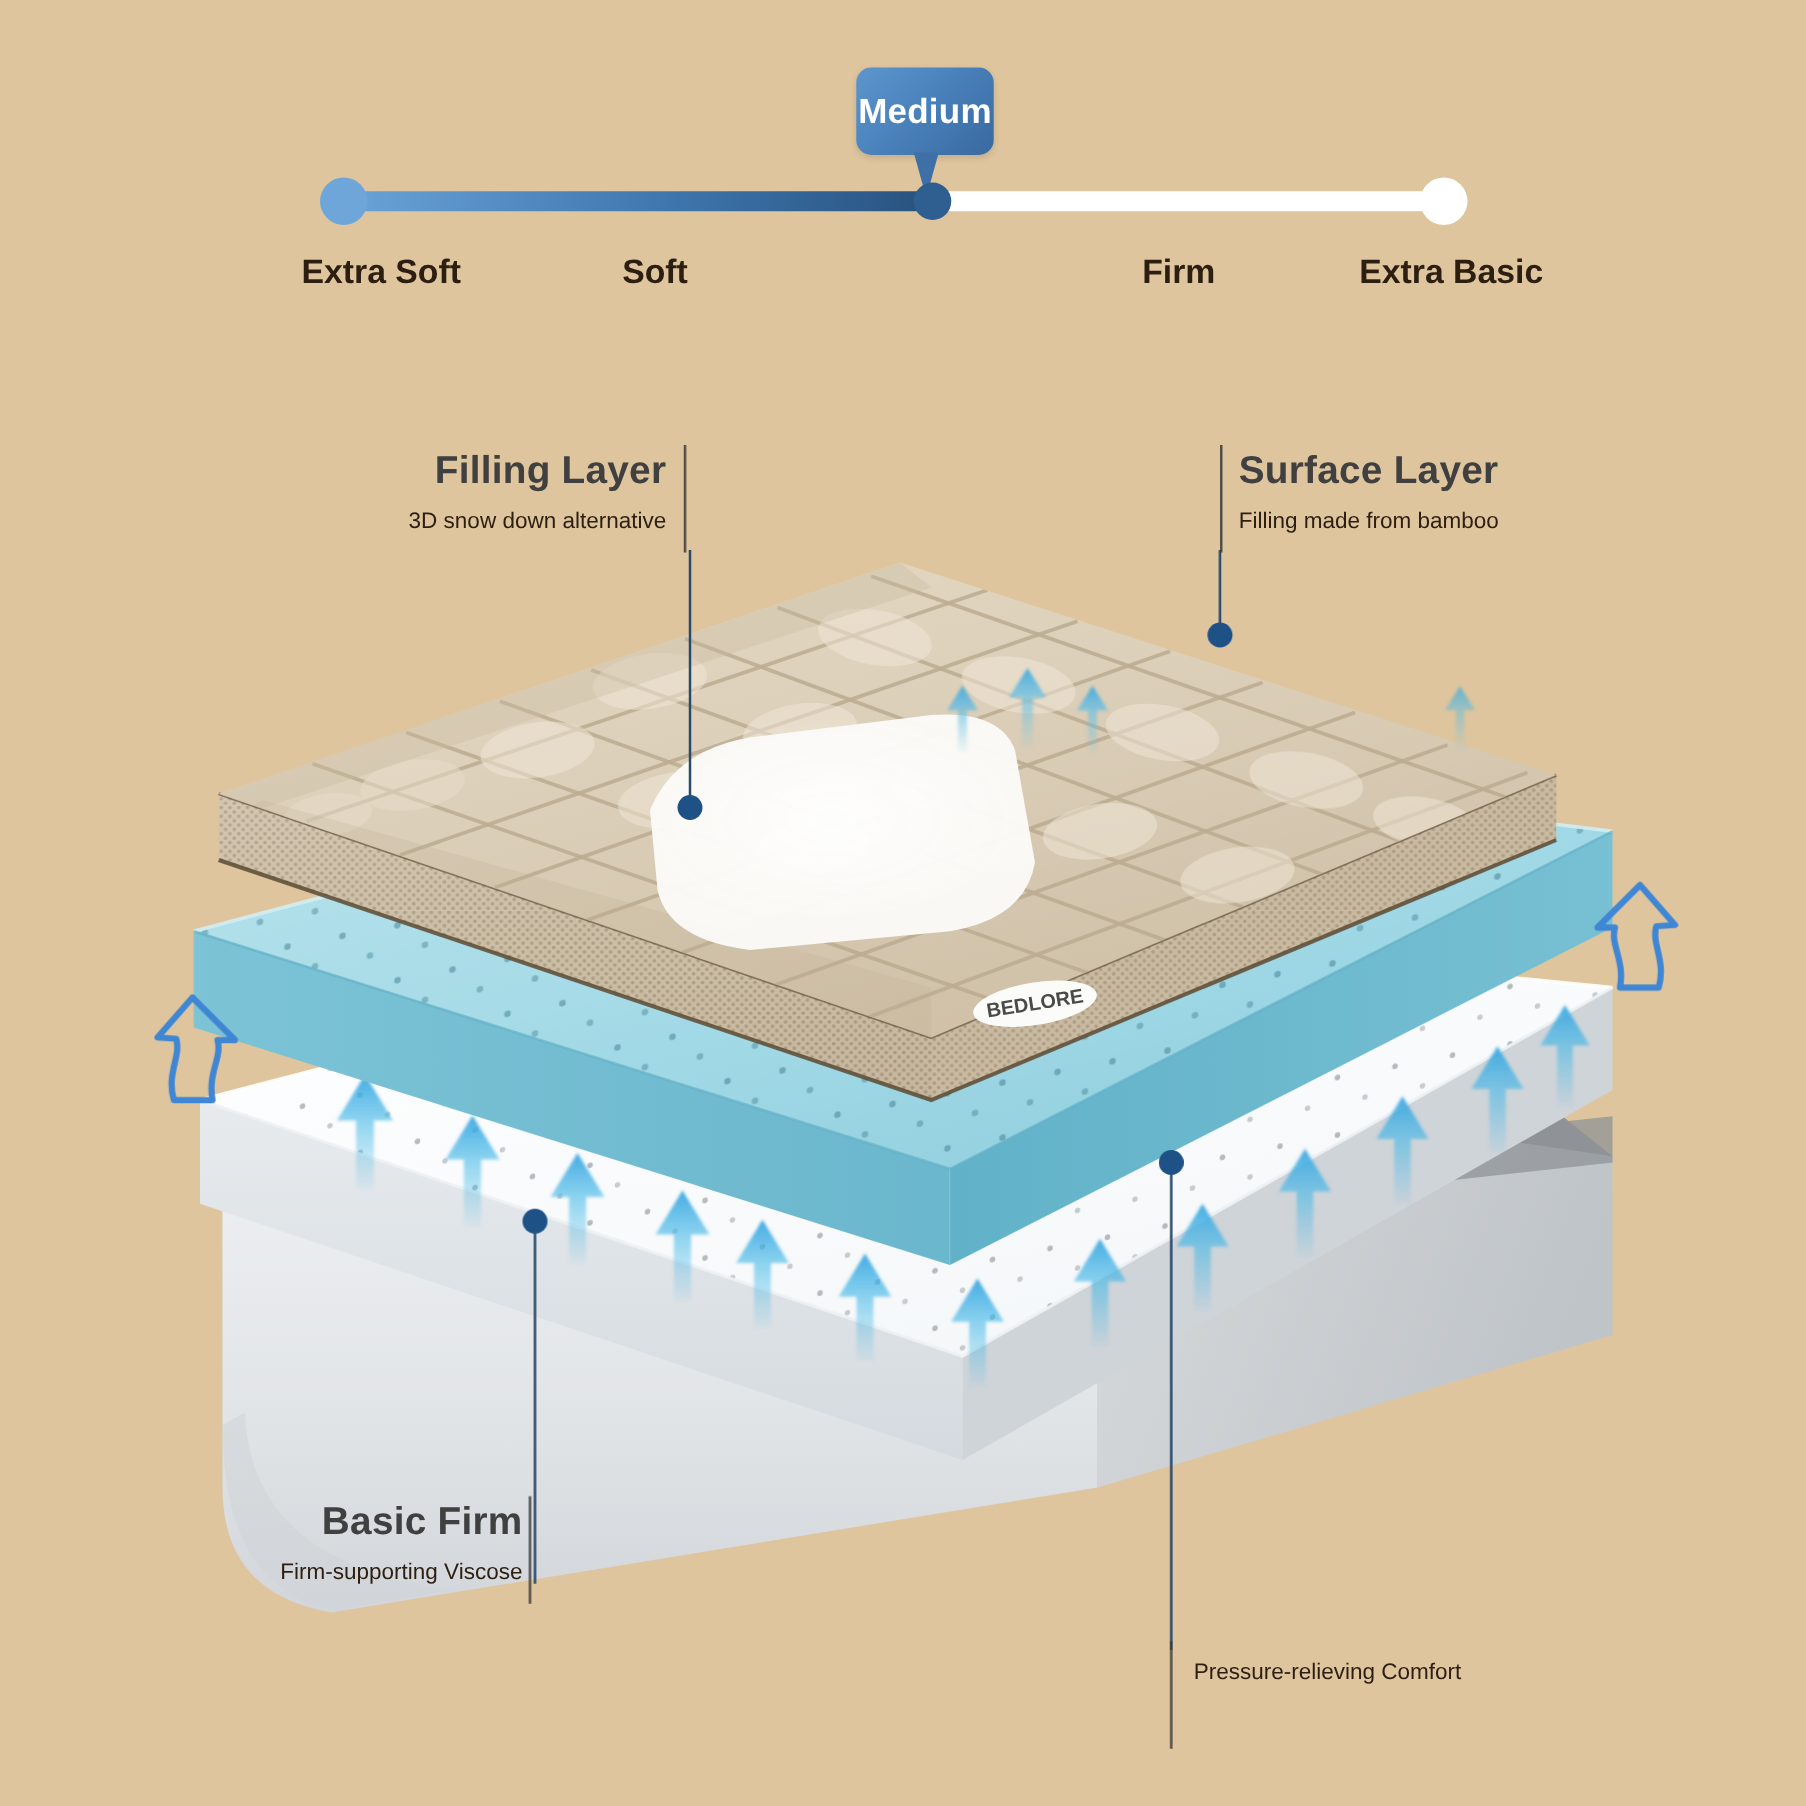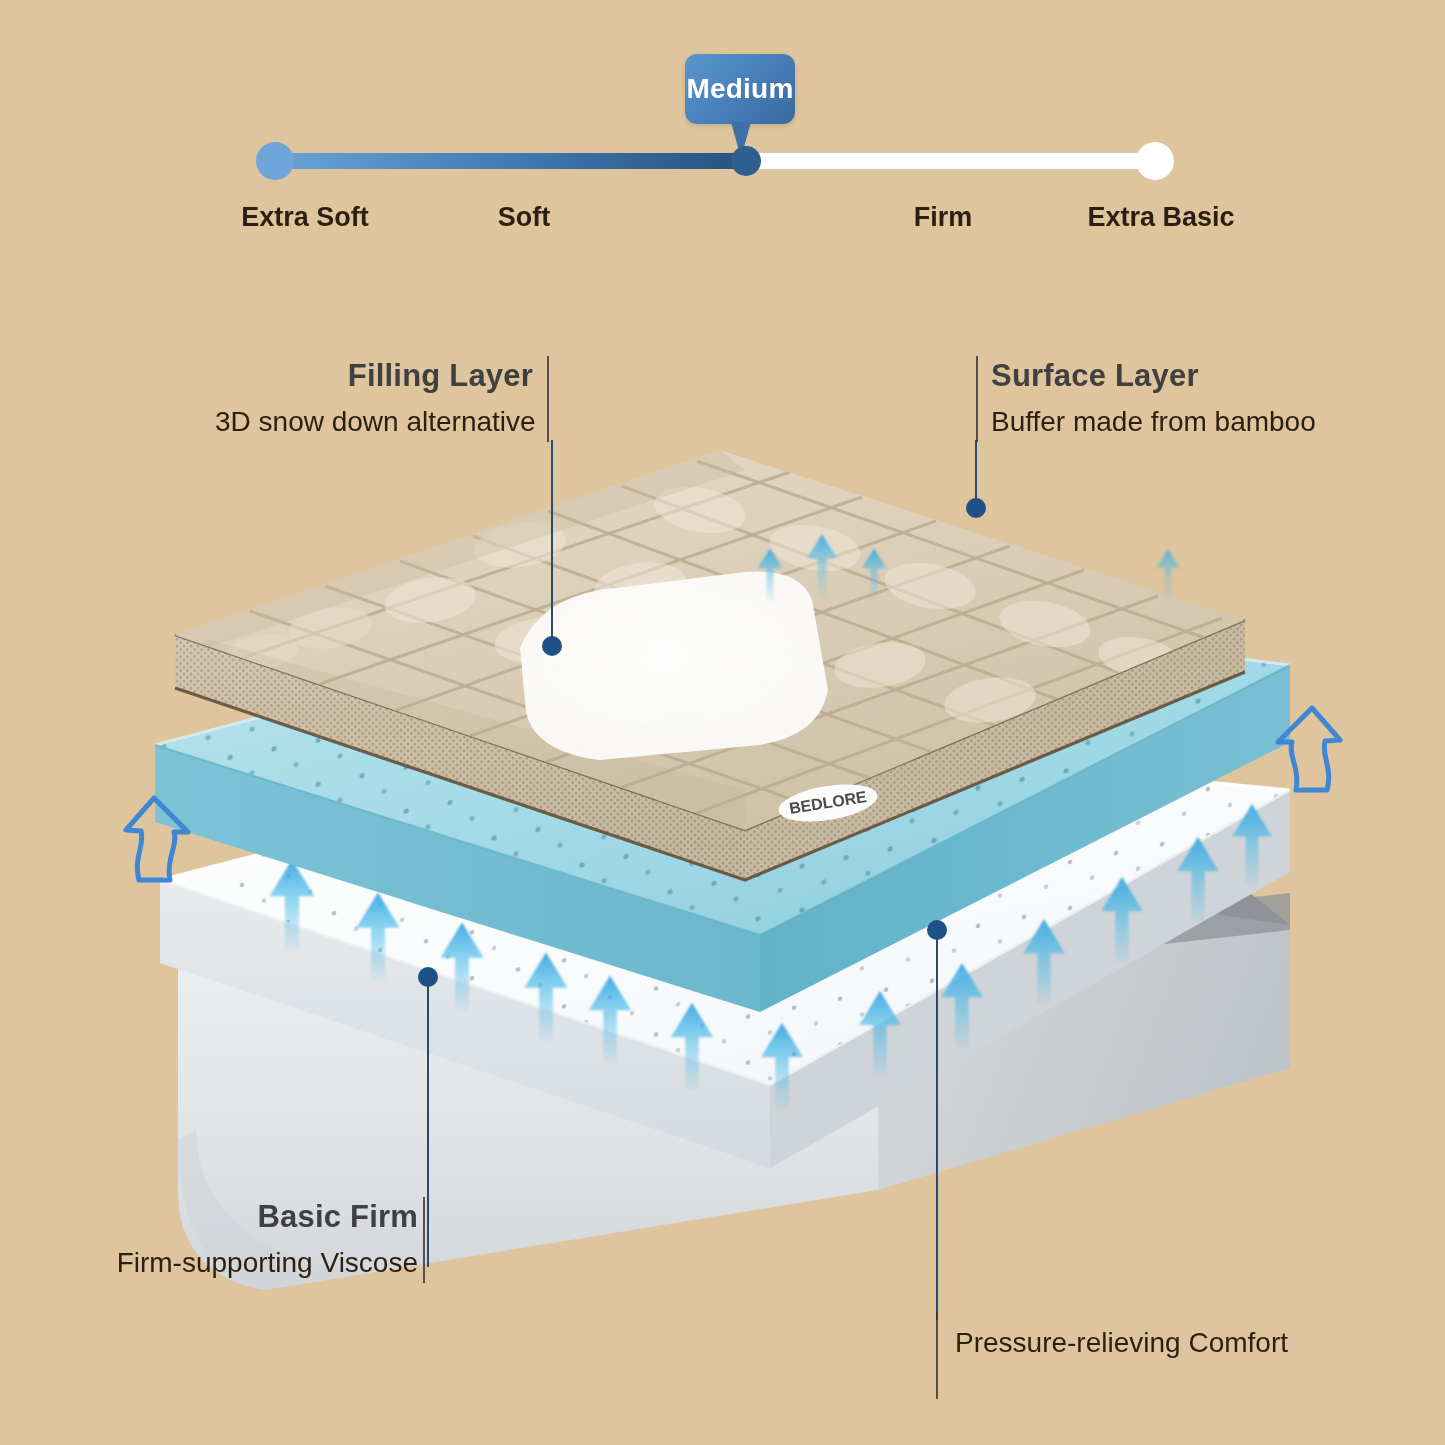--- a/index.html
+++ b/index.html
@@ -82,21 +82,21 @@
     transform: translateX(-50%);
   }
 
   
   .callout { position: absolute; }
   .callout .title {
     font-size: 31px; font-weight: bold;
     color: #404040; letter-spacing: .2px; white-space: nowrap;
   }
   .callout .subtitle {
-    font-size: 28px; color: #2c1e10;
+    font-size: 18px; color: #2c1e10;
     margin-top: 12px; white-space: nowrap;
   }
   .callout.right-align { text-align: right; }
 
   
   .label-rule {
     position: absolute;
     width: 2px;
     background: #3a3a3a;
     opacity: .85;
@@ -433,21 +433,21 @@
   <div class="leader-dot" style="left:937px; top:930px;"></div>
 
   <div class="callout right-align" style="left:215px; top:358px; width:318px;">
     <div class="title">Filling Layer</div>
     <div class="subtitle">3D snow down alternative</div>
   </div>
   <div class="label-rule" style="left:547px; top:356px; height:86px;"></div>
 
   <div class="callout" style="left:991px; top:358px; width:360px;">
     <div class="title">Surface Layer</div>
-    <div class="subtitle">Buffer made from bamboo</div>
+    <div class="subtitle">Filling made from bamboo</div>
   </div>
   <div class="label-rule" style="left:976px; top:356px; height:86px;"></div>
 
   <div class="callout right-align" style="left:105px; top:1199px; width:313px;">
     <div class="title">Basic Firm</div>
     <div class="subtitle">Firm-supporting Viscose</div>
   </div>
   <div class="label-rule" style="left:423px; top:1197px; height:86px;"></div>
 
   <div class="callout" style="left:955px; top:1315px; width:400px;">

